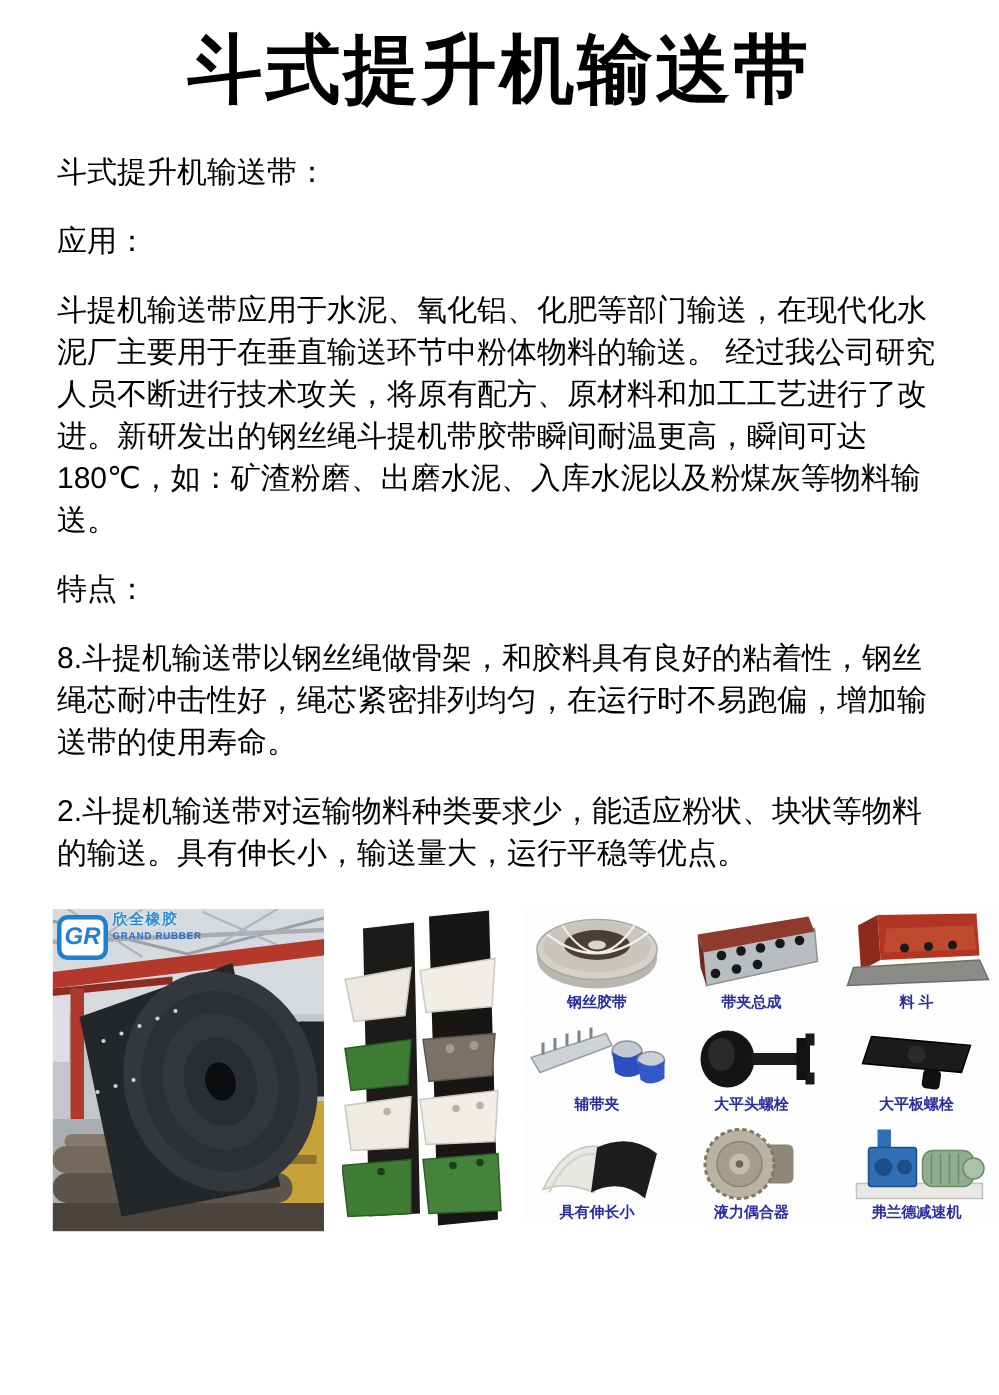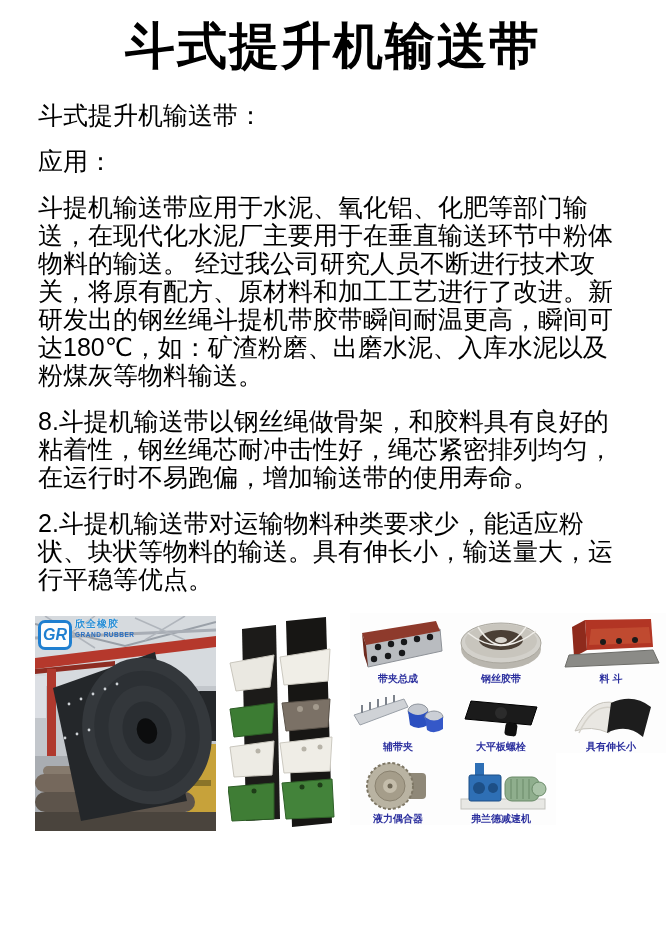--- a/index.html
+++ b/index.html
@@ -6,21 +6,21 @@
   body{
     width:666px;height:930px;position:relative;overflow:hidden;
     background:#ffffff;color:#000;
     font-family:"Liberation Sans","DejaVu Sans",sans-serif;
   }
   .doc{position:absolute;inset:0}
   .title{
     margin-top:14px;text-align:center;
     font-size:50px;font-weight:700;letter-spacing:2px;line-height:1.3;
   }
-  .bodytext{margin:22px 34px 0 38px;font-size:25px;line-height:28px}
+  .bodytext{margin:22px 34px 0 38px;font-size:20px;line-height:28px}
   .bodytext p{margin-bottom:18px}
 
   
   .media-strip{position:absolute;left:0;top:650;width:666px;height:232px}
 
   .factory-photo{position:absolute;left:35px;top:5px;width:181px;height:215px;overflow:hidden}
   .factory-photo svg{display:block}
 
   .logo{position:absolute;left:3px;top:4px;display:flex;align-items:flex-start;gap:3px}
   .logo-box{
@@ -53,20 +53,21 @@
 <body>
 
 <div class="doc">
 
   <h1 class="title">斗式提升机输送带</h1>
 
   <div class="bodytext">
     <p>斗式提升机输送带：</p>
     <p>应用：</p>
     <p>斗提机输送带应用于水泥、氧化铝、化肥等部门输送，在现代化水泥厂主要用于在垂直输送环节中粉体物料的输送。 经过我公司研究人员不断进行技术攻关，将原有配方、原材料和加工工艺进行了改进。新研发出的钢丝绳斗提机带胶带瞬间耐温更高，瞬间可达180℃，如：矿渣粉磨、出磨水泥、入库水泥以及粉煤灰等物料输送。</p>
+    <p>特点：</p>
     <p>8.斗提机输送带以钢丝绳做骨架，和胶料具有良好的粘着性，钢丝绳芯耐冲击性好，绳芯紧密排列均匀，在运行时不易跑偏，增加输送带的使用寿命。</p>
     <p>2.斗提机输送带对运输物料种类要求少，能适应粉状、块状等物料的输送。具有伸长小，输送量大，运行平稳等优点。</p>
   </div>
 
   <div class="media-strip">
 
     <div class="factory-photo">
       <svg width="181" height="215" viewBox="0 0 181 215">
         <rect width="181" height="215" fill="#c3c7cc"></rect>
         <rect width="181" height="70" fill="#d6dade"></rect>
@@ -142,20 +143,34 @@
         <circle cx="26" cy="180" r="2.5" fill="#1e3d18"></circle>
           <circle cx="74" cy="176" r="2.5" fill="#1e3d18"></circle>
           <circle cx="92" cy="174" r="2.5" fill="#1e3d18"></circle>
       </svg>
     </div>
 
     <div class="parts-grid">
 
       <figure class="cell">
         <div class="thumb">
+          <svg width="86" height="52" viewBox="0 0 86 52">
+            <ellipse cx="43" cy="30" rx="40" ry="20" fill="#b9b6ae"></ellipse>
+            <ellipse cx="43" cy="24" rx="40" ry="20" fill="#d3d1cb" stroke="#aaa79e" stroke-width="1"></ellipse>
+            <ellipse cx="43" cy="22" rx="36" ry="17" fill="#c8c5bd"></ellipse>
+            <ellipse cx="43" cy="21" rx="22" ry="10" fill="#4a3f35"></ellipse>
+            <ellipse cx="43" cy="21" rx="6" ry="3" fill="#d8d5ce"></ellipse>
+            <path d="M10,14 Q43,40 78,12 M20,8 Q43,44 68,8" stroke="#efede8" stroke-width="1.5" fill="none"></path>
+          </svg>
+        </div>
+        <figcaption class="plabel">钢丝胶带</figcaption>
+      </figure>
+
+      <figure class="cell">
+        <div class="thumb">
           <svg width="100" height="52" viewBox="0 0 100 52">
             <polygon points="16,24 92,10 94,32 20,48" fill="#b9bcc0" stroke="#8e9298" stroke-width="1"></polygon>
             <polygon points="14,14 88,2 92,12 18,26" fill="#8e3a2c"></polygon>
             <polygon points="14,14 18,26 20,48 16,36" fill="#6e2a1e"></polygon>
             <g fill="#17181a">
               <circle cx="30" cy="28" r="3.2"></circle>
                 <circle cx="43" cy="25" r="3.2"></circle>
                 <circle cx="56" cy="23" r="3.2"></circle>
               <circle cx="69" cy="20" r="3.2"></circle>
                 <circle cx="82" cy="18" r="3.2"></circle>
@@ -163,34 +178,20 @@
                 <circle cx="40" cy="37" r="3.2"></circle>
                 <circle cx="54" cy="34" r="3.2"></circle>
             </g>
           </svg>
         </div>
         <figcaption class="plabel">带夹总成</figcaption>
       </figure>
 
       <figure class="cell">
         <div class="thumb">
-          <svg width="86" height="52" viewBox="0 0 86 52">
-            <ellipse cx="43" cy="30" rx="40" ry="20" fill="#b9b6ae"></ellipse>
-            <ellipse cx="43" cy="24" rx="40" ry="20" fill="#d3d1cb" stroke="#aaa79e" stroke-width="1"></ellipse>
-            <ellipse cx="43" cy="22" rx="36" ry="17" fill="#c8c5bd"></ellipse>
-            <ellipse cx="43" cy="21" rx="22" ry="10" fill="#4a3f35"></ellipse>
-            <ellipse cx="43" cy="21" rx="6" ry="3" fill="#d8d5ce"></ellipse>
-            <path d="M10,14 Q43,40 78,12 M20,8 Q43,44 68,8" stroke="#efede8" stroke-width="1.5" fill="none"></path>
-          </svg>
-        </div>
-        <figcaption class="plabel">钢丝胶带</figcaption>
-      </figure>
-
-      <figure class="cell">
-        <div class="thumb">
           <svg width="100" height="54" viewBox="0 0 100 54">
             <polygon points="24,3 90,2 92,30 26,33" fill="#b23524"></polygon>
             <polygon points="24,3 26,33 13,40 11,10" fill="#8e2a1c"></polygon>
             <polygon points="28,28 90,26 88,10 30,12" fill="#c04a30"></polygon>
             <g fill="#1a1a1a">
               <circle cx="42" cy="25" r="3"></circle>
                 <circle cx="58" cy="24" r="3"></circle>
                 <circle cx="74" cy="23" r="3"></circle>
             </g>
             <polygon points="8,38 92,33 98,46 4,50" fill="#8b8b87" stroke="#6e6e6a" stroke-width="1"></polygon>
@@ -212,20 +213,33 @@
             </g>
             <ellipse cx="66" cy="18" rx="10" ry="7" fill="#c4c8cf" stroke="#8e949c" stroke-width="1"></ellipse>
             <path d="M56,18 L58,32 Q66,38 76,32 L76,18 Q66,26 56,18" fill="#2b4fc0"></path>
             <ellipse cx="82" cy="24" rx="9" ry="6" fill="#cbcfd6" stroke="#8e949c" stroke-width="1"></ellipse>
             <path d="M73,24 L75,37 Q82,42 91,36 L91,24 Q82,31 73,24" fill="#3558c8"></path>
           </svg>
         </div>
         <figcaption class="plabel">辅带夹</figcaption>
       </figure>
 
+      <figure class="cell">
+        <div class="thumb">
+          <svg width="96" height="46" viewBox="0 0 96 46">
+            <ellipse cx="32" cy="23" rx="18" ry="19" fill="#141414"></ellipse>
+            <ellipse cx="28" cy="20" rx="9" ry="11" fill="#2a2a2a"></ellipse>
+            <rect x="48" y="19" width="32" height="8" fill="#1a1a1a"></rect>
+            <rect x="78" y="9" width="9" height="28" fill="#121212"></rect>
+            <rect x="84" y="6" width="6" height="8" fill="#181818"></rect>
+            <rect x="84" y="32" width="6" height="8" fill="#181818"></rect>
+          </svg>
+        </div>
+        <figcaption class="plabel">大平头螺栓</figcaption>
+      </figure>
 
       <figure class="cell">
         <div class="thumb">
           <svg width="96" height="46" viewBox="0 0 96 46">
             <polygon points="18,8 84,14 78,32 12,26" fill="#1b1b1b" stroke="#000" stroke-width="1"></polygon>
             <circle cx="48" cy="20" r="6" fill="#2b2b2b"></circle>
             <rect x="52" y="30" width="12" height="13" rx="3" fill="#101010" transform="rotate(8 58 36)"></rect>
           </svg>
         </div>
         <figcaption class="plabel">大平板螺栓</figcaption>

